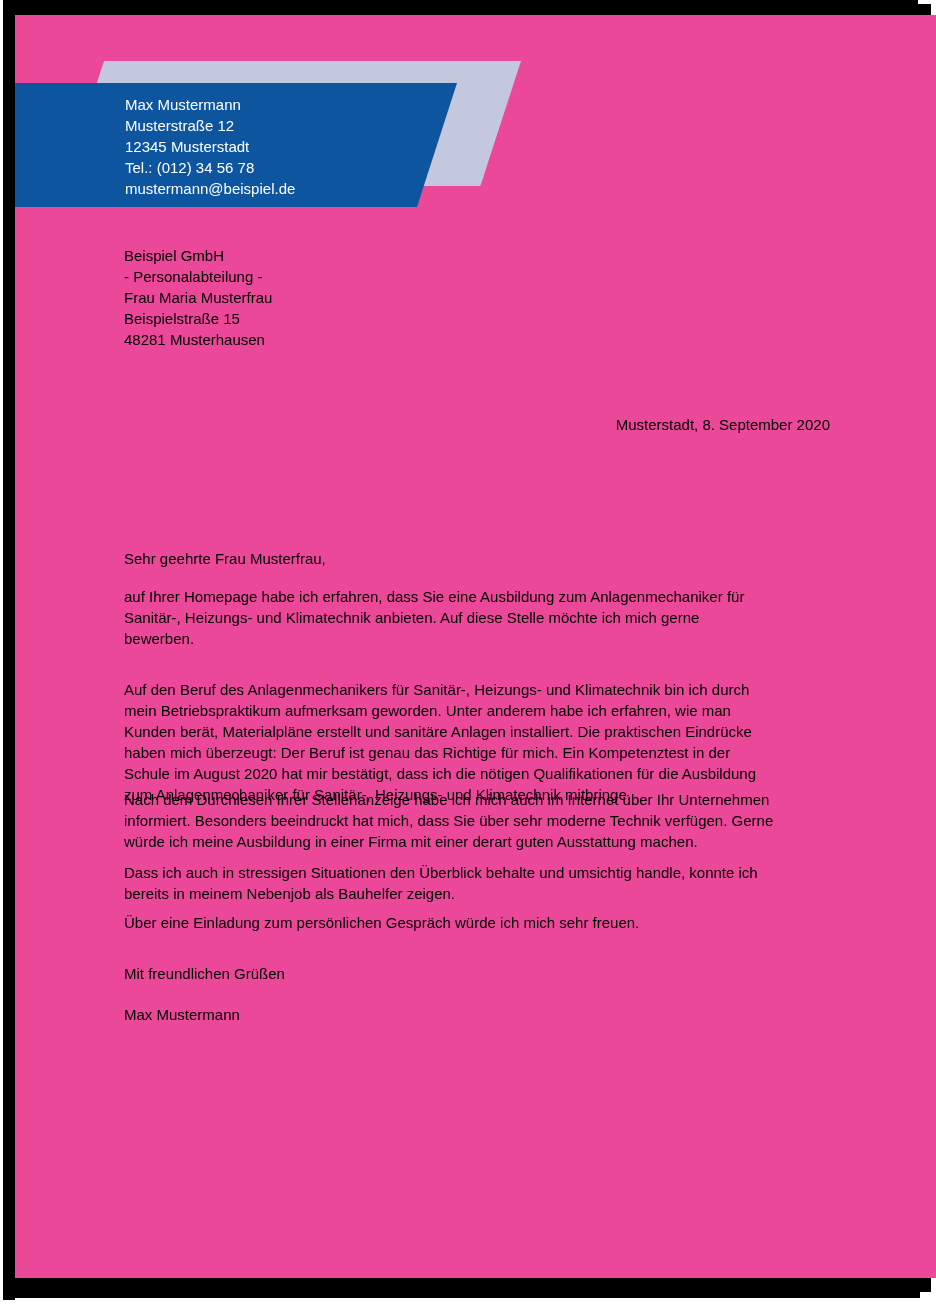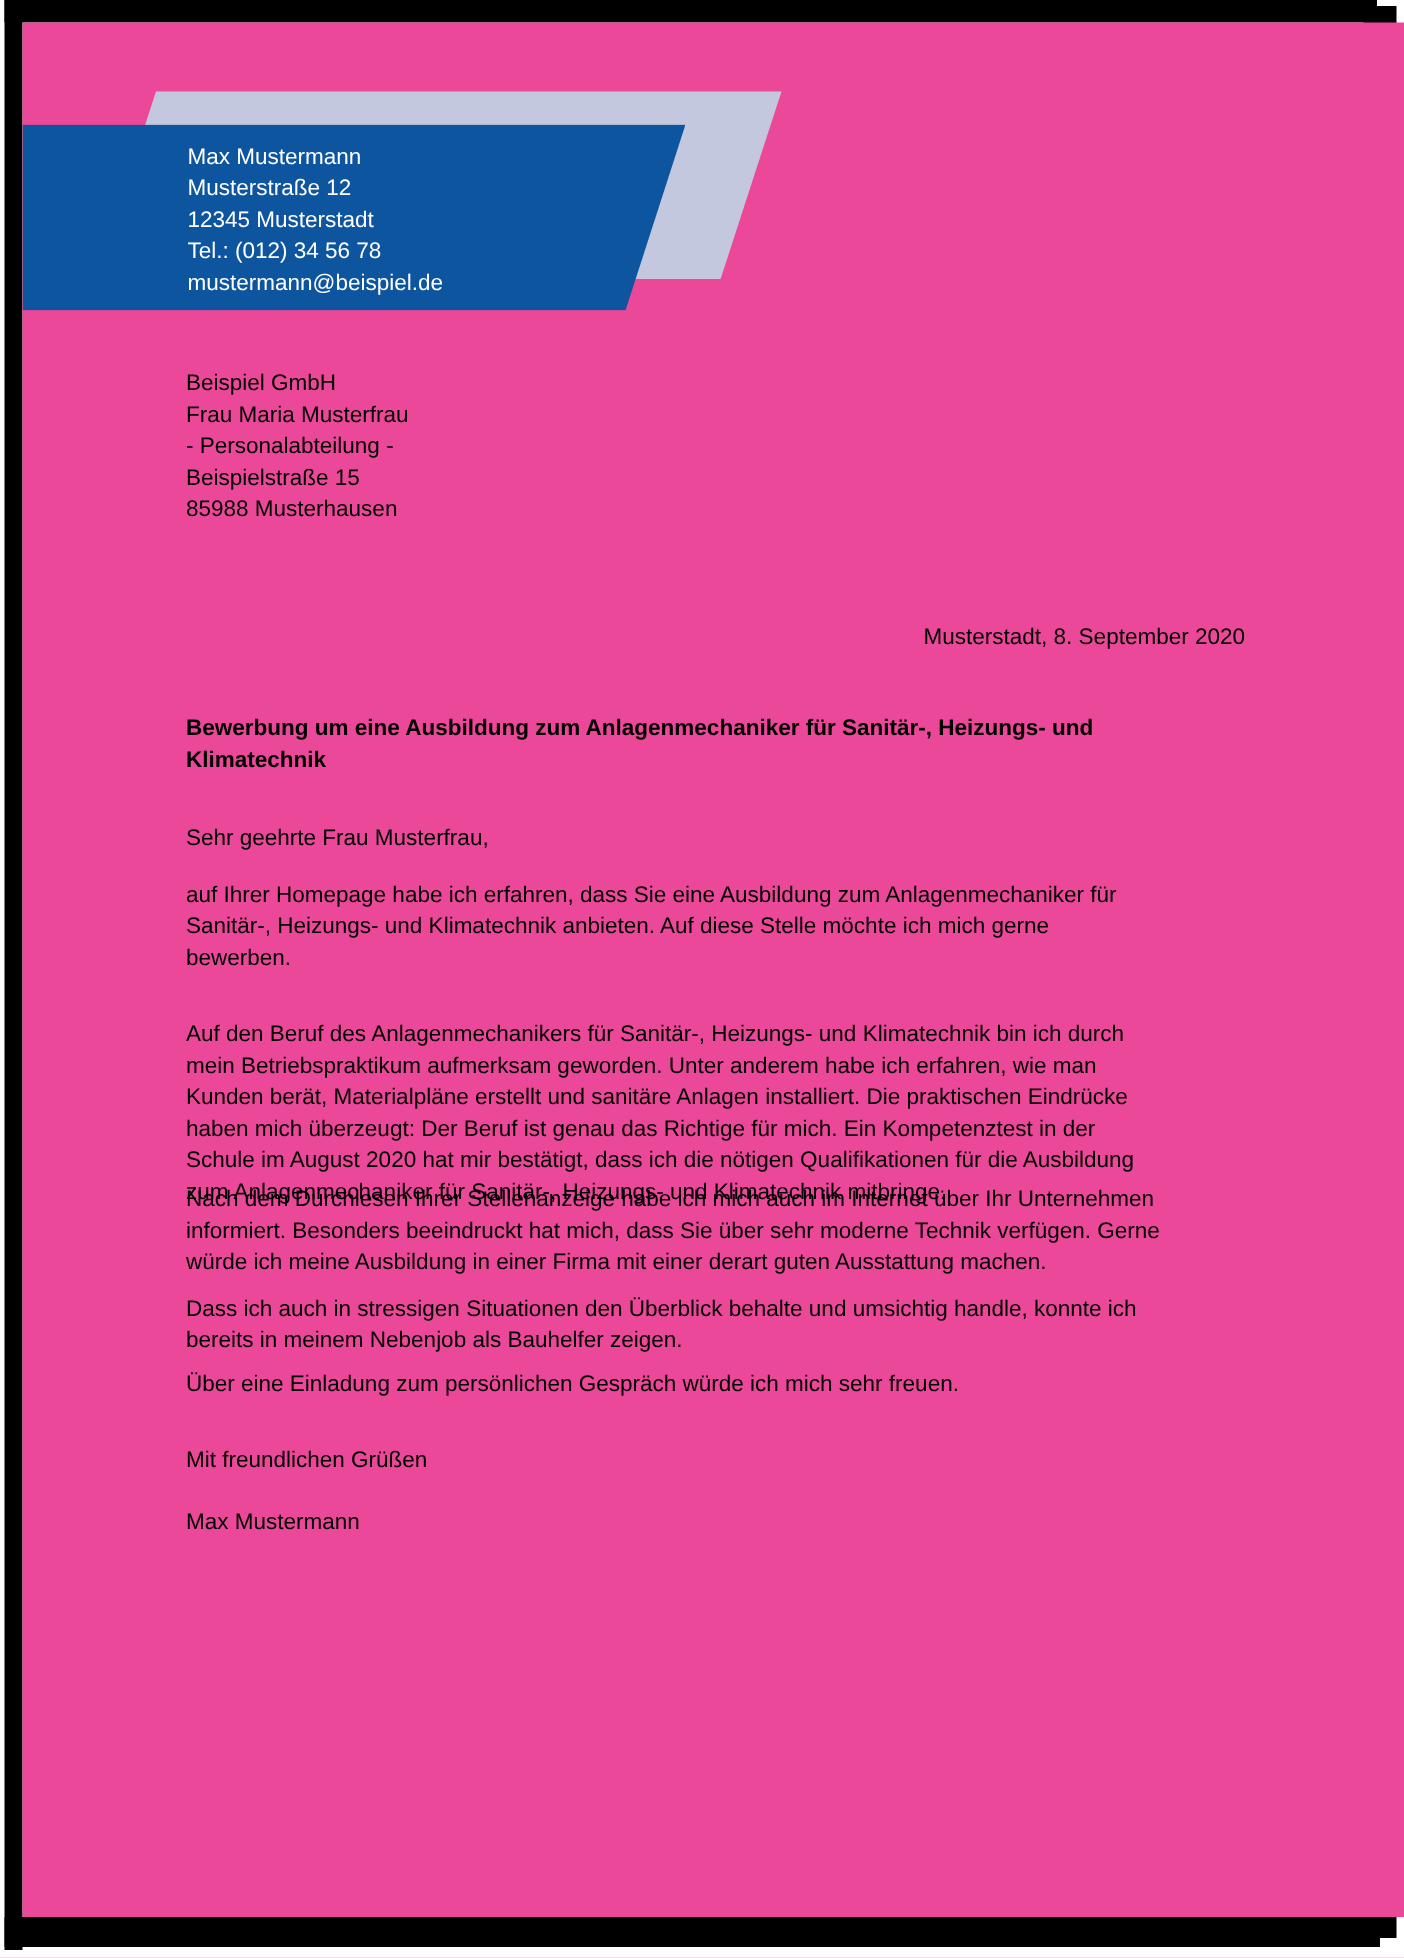--- a/index.html
+++ b/index.html
@@ -95,30 +95,28 @@
         <span class="addr-line">Max Mustermann</span>
         <span class="addr-line">Musterstraße 12</span>
         <span class="addr-line">12345 Musterstadt</span>
         <span class="addr-line">Tel.: (012) 34 56 78</span>
         <span class="addr-line">mustermann@beispiel.de</span>
       </div>
     </div>
 
     <div class="block" id="recipient-block">
       <span class="addr-line">Beispiel GmbH</span>
+      <span class="addr-line">- Personalabteilung -</span>
       <span class="addr-line">Frau Maria Musterfrau</span>
-      <span class="addr-line">- Personalabteilung -</span>
       <span class="addr-line">Beispielstraße 15</span>
-      <span class="addr-line">85988 Musterhausen</span>
+      <span class="addr-line">48281 Musterhausen</span>
     </div>
 
     <div class="block" id="date-line">Musterstadt, 8. September 2020</div>
 
-    <div class="block para" id="subject-line">Bewerbung um eine Ausbildung zum Anlagenmechaniker für Sanitär-, Heizungs- und
-Klimatechnik</div>
 
     <div class="block" id="salutation">Sehr geehrte Frau Musterfrau,</div>
 
     <div class="block para" id="paragraph-1">auf Ihrer Homepage habe ich erfahren, dass Sie eine Ausbildung zum Anlagenmechaniker für
 Sanitär-, Heizungs- und Klimatechnik anbieten. Auf diese Stelle möchte ich mich gerne
 bewerben.</div>
     <div class="block para" id="paragraph-2">Auf den Beruf des Anlagenmechanikers für Sanitär-, Heizungs- und Klimatechnik bin ich durch
 mein Betriebspraktikum aufmerksam geworden. Unter anderem habe ich erfahren, wie man
 Kunden berät, Materialpläne erstellt und sanitäre Anlagen installiert. Die praktischen Eindrücke
 haben mich überzeugt: Der Beruf ist genau das Richtige für mich. Ein Kompetenztest in der

